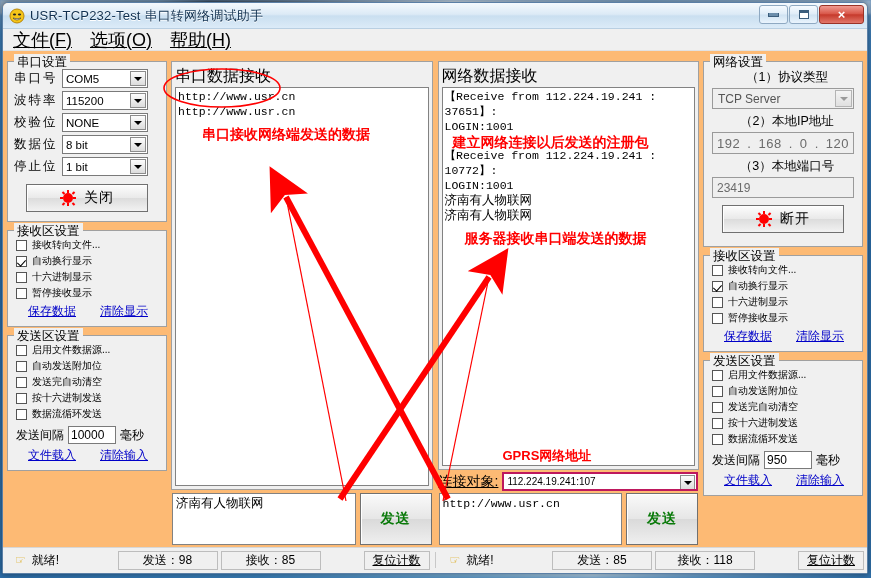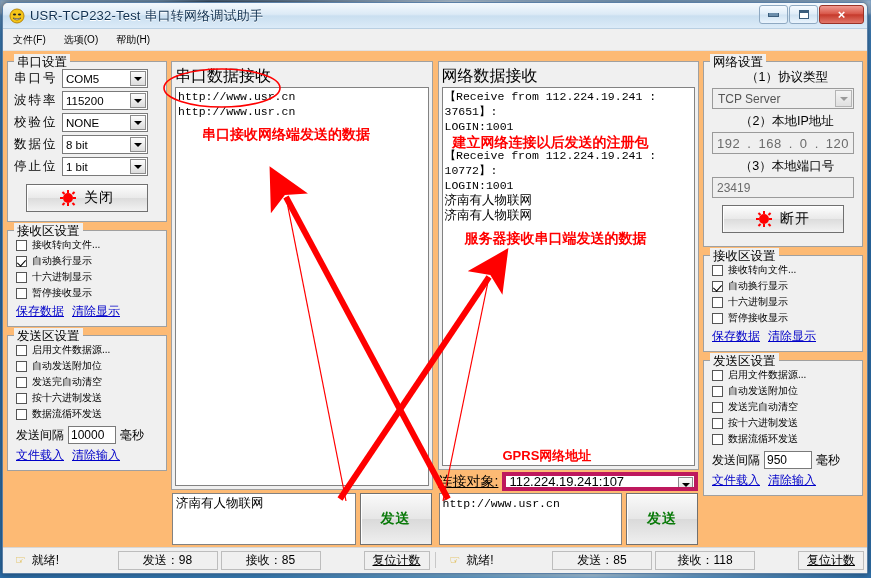--- a/index.html
+++ b/index.html
@@ -60,21 +60,21 @@
   .wbtn .g{ font-size:11px; color:#24425e; line-height:1; }
   .wbtn.close .g{ color:#fff; font-weight:bold; font-size:13px; }
   .minbox{ width:11px; height:4px; border:1px solid #3b5d7c; border-top:none; background:#6b8dab; }
   .maxbox{ width:10px; height:9px; border:1px solid #3b5d7c; border-top-width:3px; background:#fff; }
 
   .menubar{
     height:22px; flex:0 0 22px; background:#f0f0f0;
     display:flex; align-items:center; padding-left:10px; gap:18px;
     border-bottom:1px solid #e2e2e2;
   }
-  .menubar span{ font-size:10px; color:#000; cursor:default; }
+  .menubar span{ font-size:18px; color:#000; cursor:default;text-decoration:underline; }
 
   .body-area{ flex:1; display:flex; position:relative; padding:2px 4px 0 4px; gap:0; }
 
   
   .group{
     border:1px solid #a0a0a0; position:relative; margin-top:8px;
     background:#f0f0f0;
   }
   .group > .legend{
     position:absolute; top:-8px; left:6px; background:#f0f0f0;
@@ -115,21 +115,21 @@
   .cbrow{ display:flex; align-items:center; margin:2px 0 0 8px; cursor:pointer; }
   .cbox{
     width:11px; height:11px; border:1px solid #555; background:#fff;
     flex:0 0 11px; margin-right:5px; position:relative;
   }
   .cbox.checked::after{
     content:""; position:absolute; left:2px; top:1px; width:4px; height:7px;
     border:solid #000; border-width:0 1.6px 1.6px 0; transform:rotate(42deg);
   }
   .cbtext{ font-size:10px; color:#000; white-space:nowrap; }
-  .linkrow{ display:flex; gap:8px; margin:3px 0 4px 8px; }
+  .linkrow{ display:flex; gap:24px; margin:3px 0 4px 20px; }
   .link{ font-size:12px; color:#0000c8; text-decoration:underline; cursor:pointer; white-space:nowrap;}
   .intervalrow{ display:flex; align-items:center; margin:5px 0 2px 8px; gap:4px; }
   .intervalrow .t{ font-size:12px; color:#000; }
   .tinybox{
     width:48px; height:18px; border:1px solid #7a7a7a; background:#fff;
     font-size:12px; padding-left:2px; display:flex; align-items:center; color:#000;
   }
 
   
   .col-center{ flex:1; display:flex; gap:5px; padding:0 4px; }
@@ -160,22 +160,22 @@
     background:linear-gradient(180deg,#fafafa 0%,#e6e6e6 50%,#dadada 51%,#efefef 100%);
     display:flex; align-items:center; justify-content:center; cursor:pointer;
     font-size:14px; color:#0a7a0a; font-weight:bold; letter-spacing:1px;
     box-shadow:inset 1px 1px 0 #fff;
   }
   .targetrow{
     display:flex; align-items:center; gap:4px; margin:2px 1px 1px 1px;
   }
   .targetrow .t{ font-size:14px; color:#000; white-space:nowrap;text-decoration:underline; }
   .targetcombo{
-    flex:1; height:19px; border:4px solid #be185d; background:#fff;
-    font-size:13px; display:flex; align-items:center; padding-left:3px;
+    flex:1; height:19px; border:2px solid #be185d; background:#fff;
+    font-size:10px; display:flex; align-items:center; padding-left:3px;
     position:relative; color:#000; cursor:pointer; overflow:hidden; white-space:nowrap;
   }
   .targetcombo .arrow{
     position:absolute; right:1px; top:1px; width:15px; height:15px;
     background:linear-gradient(180deg,#fdfdfd,#dcdcdc); border:1px solid #8c8c8c;
     display:flex; align-items:center; justify-content:center;
   }
   .targetcombo .arrow::after{
     content:""; border-left:4px solid transparent; border-right:4px solid transparent;
     border-top:4px solid #000;

